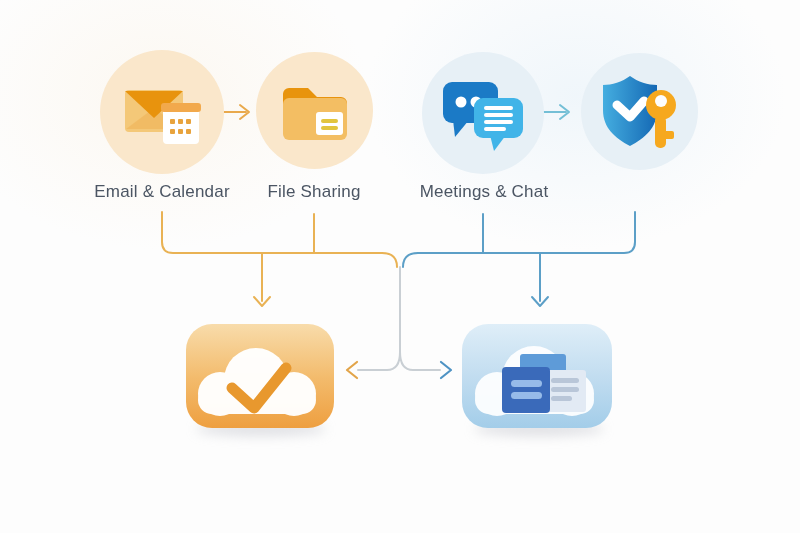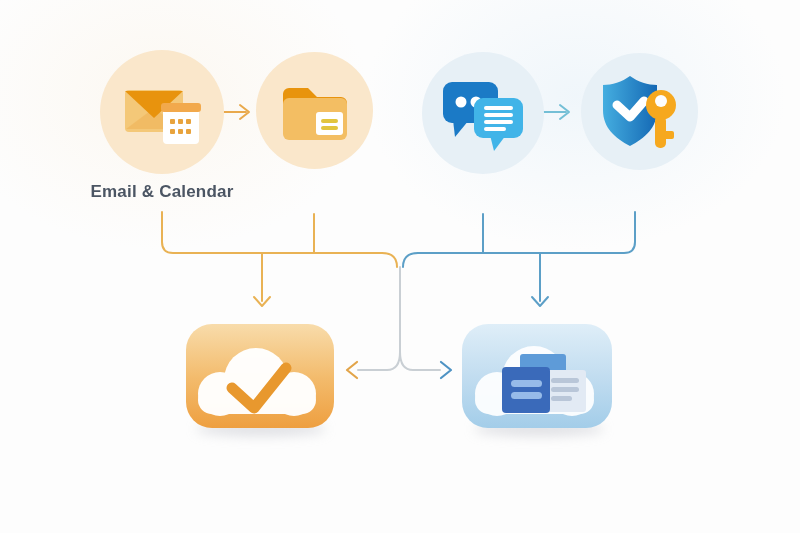--- a/index.html
+++ b/index.html
@@ -14,21 +14,21 @@
   }
   .node-circle {
     position:absolute; border-radius:50%;
     display:flex; align-items:center; justify-content:center;
   }
   .circle-warm { background:#fae7cb; }
   .circle-cool { background:#e7f0f6; }
   .node-label {
     position:absolute; transform:translateX(-50%);
     font-size:17px; color:#4b5563; letter-spacing:.2px;
-    white-space:nowrap; text-align:center;font-weight:bold;
+    white-space:nowrap; text-align:center;
   }
   .cloud-card {
     position:absolute; border-radius:26px; overflow:hidden;
   }
   .card-orange { background:linear-gradient(180deg,#f8dcab 0%,#f3bb6c 52%,#ee9f40 100%); }
   .card-blue   { background:linear-gradient(180deg,#dfeef8 0%,#c2ddf0 50%,#a3cde9 100%); }
   .card-shadow {
     position:absolute; border-radius:50%;
     background:rgba(175,180,190,.38); filter:blur(6px);
   }
@@ -96,37 +96,39 @@
 
   <div class="node-circle circle-warm" style="left:256px; top:52px; width:117px; height:117px;">
     <svg width="72" height="66" viewBox="0 0 72 66">
       <path d="M4,16 a6,6 0 0 1 6,-6 h19 l9,9 h24 a6,6 0 0 1 6,6 v6 H4 Z" fill="#e8940d"></path>
       <rect x="4" y="20" width="64" height="42" rx="6" fill="#f3be63"></rect>
       <rect x="37" y="34" width="27" height="23" rx="3" fill="#ffffff"></rect>
       <rect x="42" y="41" width="17" height="4" rx="2" fill="#e2c53e"></rect>
       <rect x="42" y="48" width="17" height="4" rx="2" fill="#e2c53e"></rect>
     </svg>
   </div>
+  <div class="node-label" style="left:314px; top:182px;">File Sharing</div>
 
   <div class="node-circle circle-cool" style="left:422px; top:52px; width:122px; height:122px;">
     <svg width="84" height="78" viewBox="0 0 84 78">
       <rect x="2" y="8" width="55" height="41" rx="9" fill="#1b7ac6"></rect>
       <polygon points="12,46 28,46 14,63" fill="#1b7ac6"></polygon>
       <circle cx="20" cy="28" r="5.5" fill="#ffffff"></circle>
       <circle cx="35" cy="28" r="5.5" fill="#ffffff"></circle>
       <rect x="33" y="24" width="49" height="40" rx="9" fill="#41b4e8"></rect>
       <polygon points="49,61 65,61 53,77" fill="#41b4e8"></polygon>
       <g fill="#ffffff">
         <rect x="43" y="32" width="29" height="4" rx="2"></rect>
         <rect x="43" y="39" width="29" height="4" rx="2"></rect>
         <rect x="43" y="46" width="29" height="4" rx="2"></rect>
         <rect x="43" y="53" width="22" height="4" rx="2"></rect>
       </g>
     </svg>
   </div>
+  <div class="node-label" style="left:484px; top:182px;">Meetings &amp; Chat</div>
 
   <div class="node-circle circle-cool" style="left:581px; top:53px; width:117px; height:117px;">
     <svg width="82" height="78" viewBox="0 0 82 78">
       <defs>
         <linearGradient id="shieldGrad" x1="0" y1="0" x2="1" y2="0">
           <stop offset="0" stop-color="#45aee0"></stop>
           <stop offset="1" stop-color="#1468b4"></stop>
         </linearGradient>
       </defs>
       <path d="M31,3 C39,9 49,12 58,12 L58,37 C58,55 46,65 31,73 C16,65 4,55 4,37 L4,12 C13,12 23,9 31,3 Z" fill="url(#shieldGrad)"></path>

